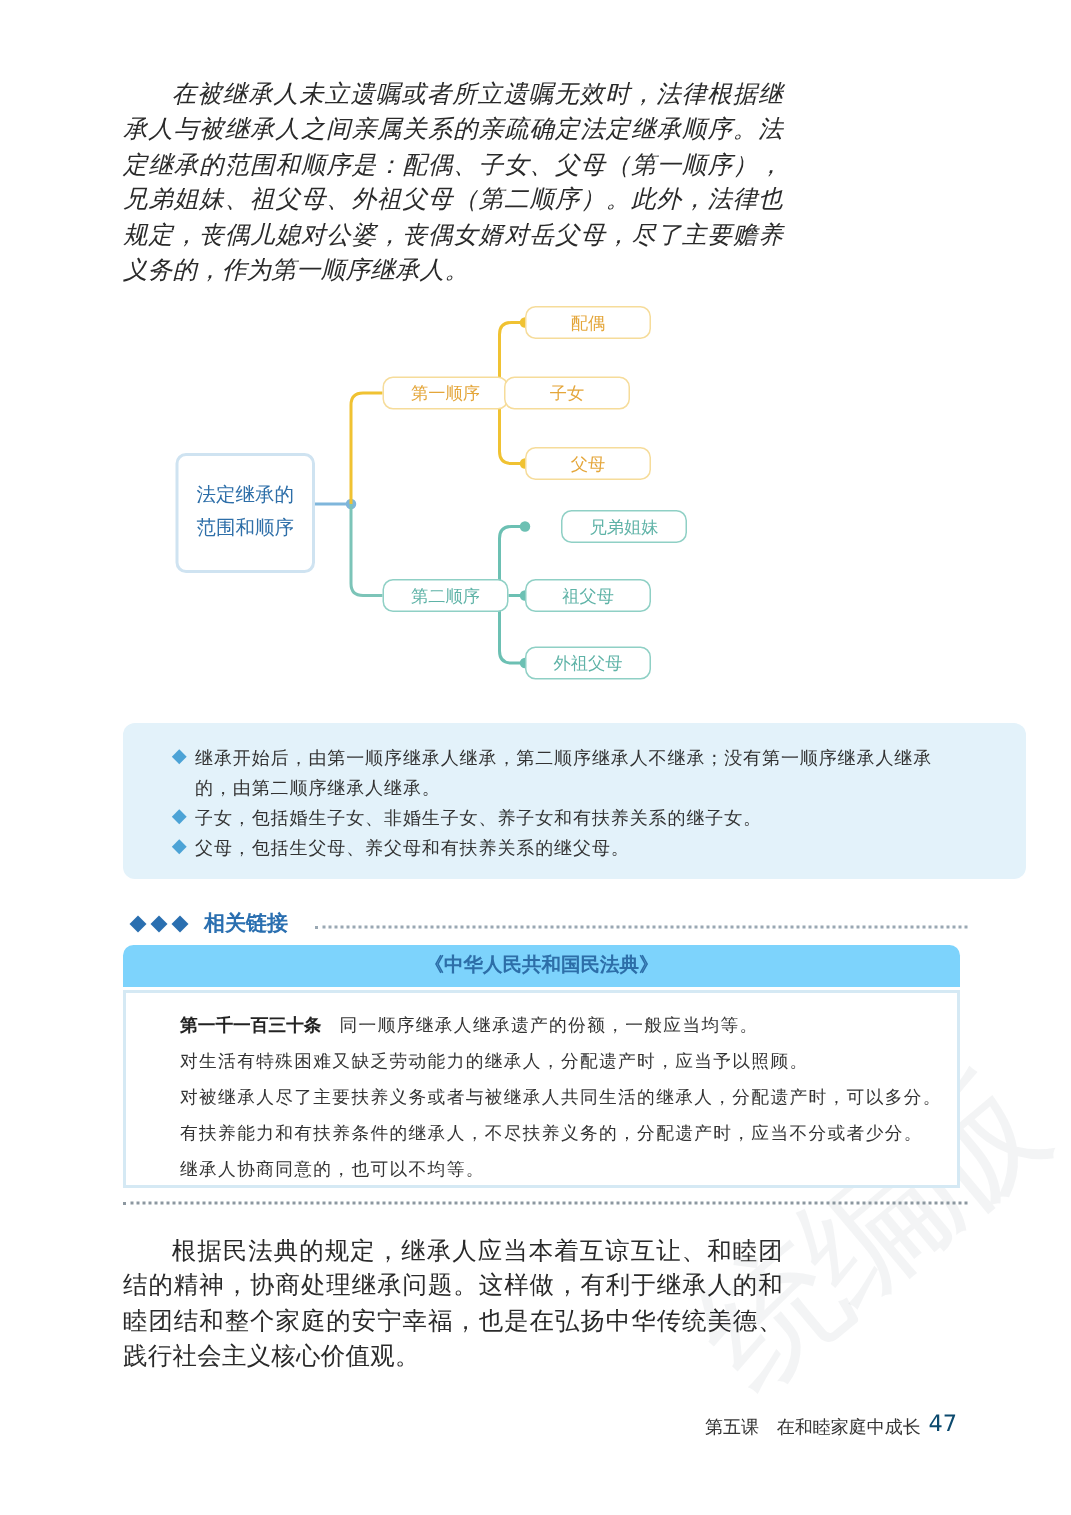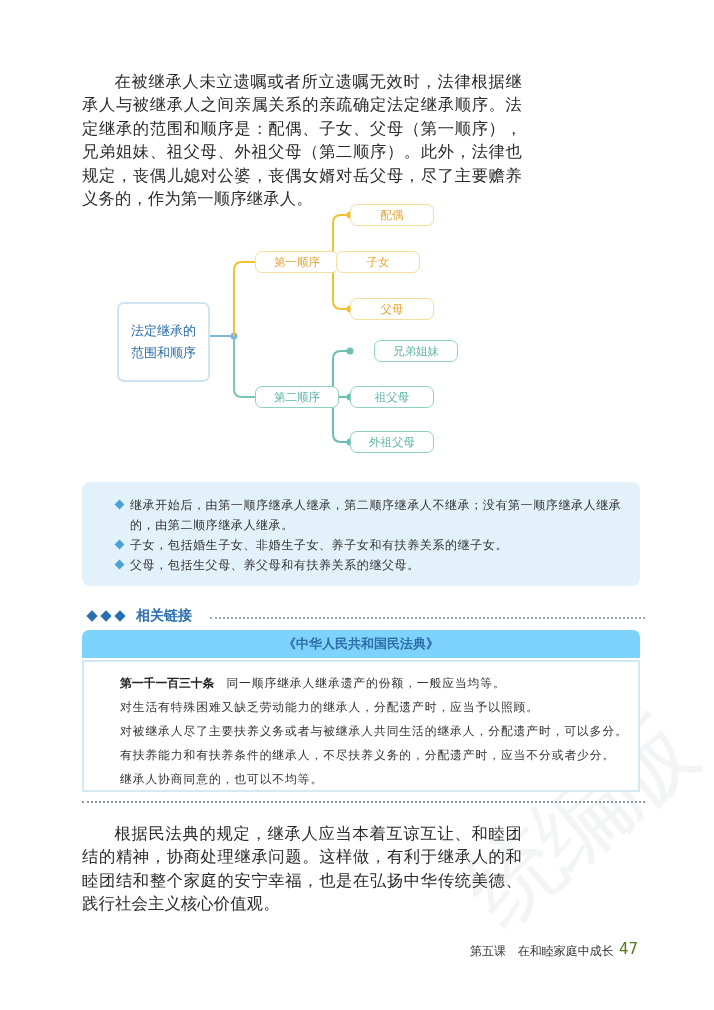--- a/index.html
+++ b/index.html
@@ -1,37 +1,37 @@
 <!DOCTYPE html>
 <html><head>
 <meta charset="utf-8">
 <style>
   html, body { margin:0; padding:0; background:#ffffff; }
   body { width:714px; height:1010px; position:relative; overflow:hidden;
          font-family:"DejaVu Serif", serif; color:#2a2a2a; }
   .para { position:absolute; left:82px; width:440px; font-size:16.3px; line-height:23.4px;
           letter-spacing:0.2px; text-align:justify; }
   .para .indent { display:inline-block; width:32px; }
-  #para-top { top:70px; }
+  #para-top { top:51px;font-style:italic; }
   #para-bottom { top:822px; }
 
   
   #diagram { position:absolute; left:0; top:0; width:714px; height:470px; }
   .node { position:absolute; box-sizing:border-box; display:flex; align-items:center; justify-content:center;
           font-family:"DejaVu Sans", sans-serif; background:#fff; border-radius:7px; }
   .root { left:117px; top:302px; width:93px; height:80px; border:2px solid #cfe3f1; color:#2d6ea8;
           font-size:13px; line-height:22px; text-align:center; flex-direction:column; font-weight:normal; }
   .yellow { border:1.6px solid #f6dc9a; color:#e4a63a; font-size:11.5px; }
   .teal { border:1.6px solid #8fd0c5; color:#5fb3a7; font-size:11.5px; }
   .mid { width:84px; height:22px; }
   .leaf { width:84px; height:22px; }
 
   
   #info-box { position:absolute; left:82px; top:482px; width:558px; height:104px; background:#e3f2fa;
-              border-radius:8px; }
+              border-radius:8px;padding-left:44px; }
   .bullet-line { position:absolute; left:34px; font-size:12px; line-height:18px; color:#333;
                  font-family:"DejaVu Serif", serif; letter-spacing:0.6px; }
   .diamond { display:inline-block; width:7px; height:7px; background:#4ca3d6; transform:rotate(45deg);
              margin-right:7px; position:relative; top:-1px; }
 
   
   #links-header { position:absolute; left:88px; top:606px; height:20px; display:flex; align-items:center; }
   .hd-diamond { width:8px; height:8px; background:#2a6fb0; transform:rotate(45deg); margin-right:6px; }
   #links-title { font-family:"DejaVu Sans", sans-serif; font-weight:bold; color:#2a6fb0; font-size:14px;
                  margin-left:6px;text-align:center; }
@@ -43,21 +43,21 @@
   #law-body { position:absolute; left:0; top:30px; width:558px; height:132px; box-sizing:border-box;
               border:2px solid #d5e9f4; background:#fff; }
   .law-line { position:absolute; left:36px; font-size:11.8px; line-height:18px; color:#333; letter-spacing:0.9px; }
   .law-line b { font-family:"DejaVu Sans", sans-serif; font-weight:bold; color:#222; margin-right:12px; letter-spacing:0; }
   #bottom-dots { position:absolute; left:82px; top:801px; width:563px; border-top:2px dotted #8c97a0; }
 
   
   #footer { position:absolute; left:470px; top:943px; font-size:12px; color:#333; }
   #footer .lesson { margin-right:8px; }
   #page-num { position:absolute; left:619px; top:940px; font-family:"DejaVu Sans", sans-serif;
-              font-size:15px; color:#4d7c0f; }
+              font-size:15px; color:#0c4a6e; }
 
   
   #watermark { position:absolute; left:450px; top:760px; font-size:92px; color:rgba(160,170,175,0.13);
                transform:rotate(-40deg); font-family:"DejaVu Serif", serif; letter-spacing:-6px; pointer-events:none; }
 </style>
 </head>
 <body>
 
 <div id="watermark">统编版</div>
 

